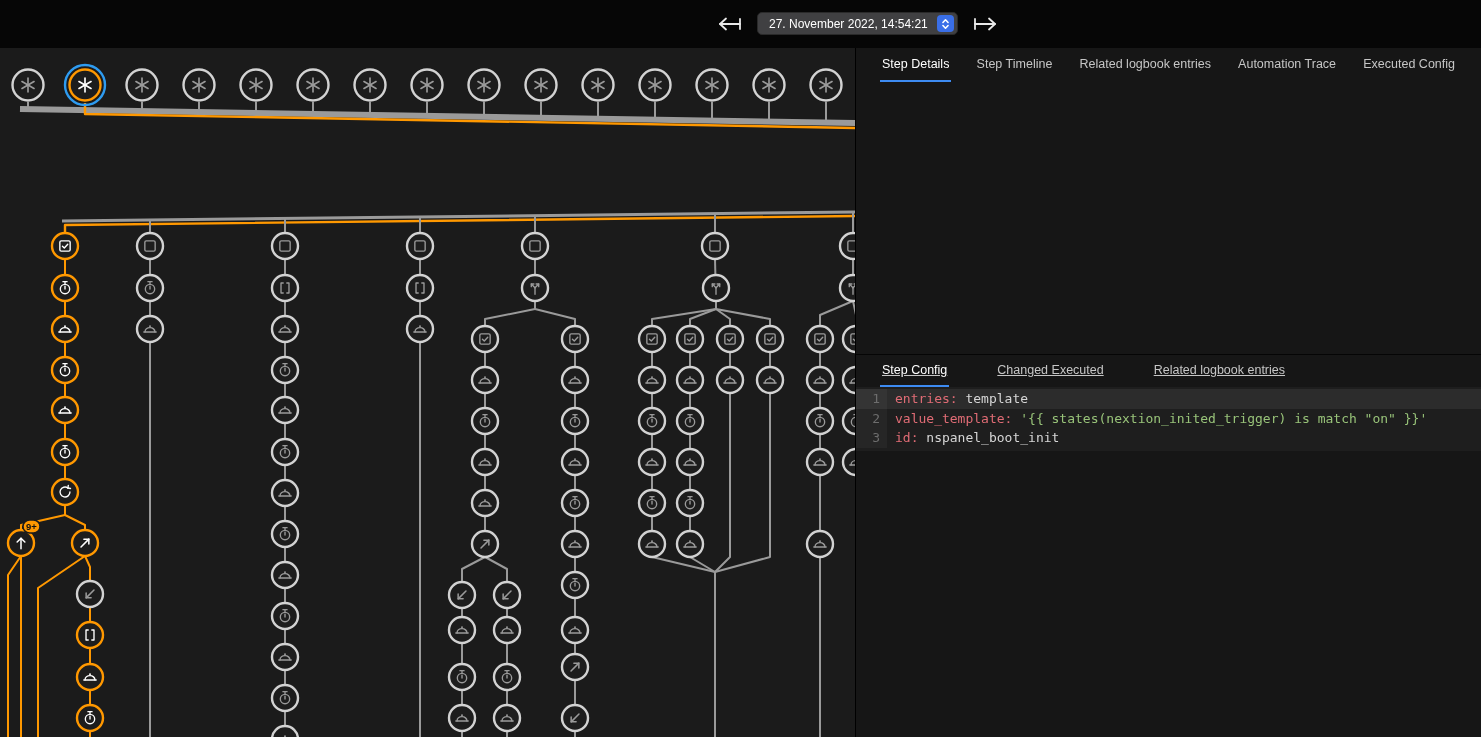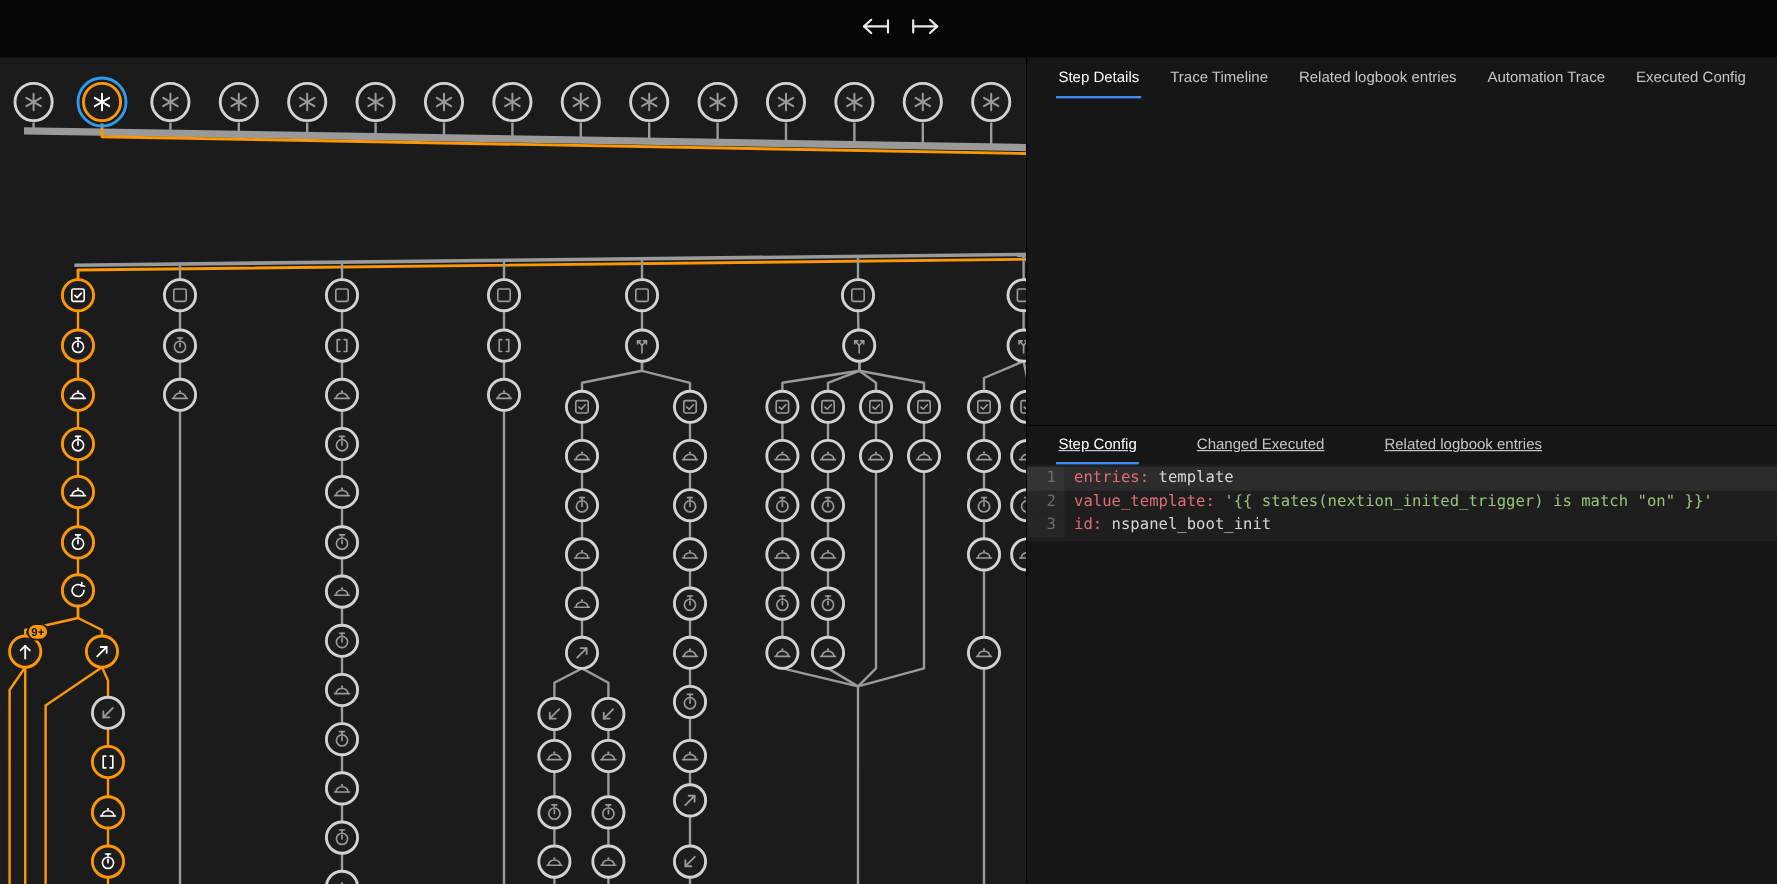--- a/index.html
+++ b/index.html
@@ -131,20 +131,31 @@
     <div class="topbar-controls">
       <button class="nav-btn">
         <svg width="26" height="16" viewBox="0 0 26 16">
             <g stroke="#e9e9e9" stroke-width="1.8" fill="none" stroke-linecap="round" stroke-linejoin="round">
           <line x1="24" y1="8" x2="4" y2="8"></line>
               <polyline points="10,2.5 4,8 10,13.5"></polyline>
               <line x1="24" y1="3" x2="24" y2="13"></line>
             </g>
           </svg>
       </button>
+      <div class="date-select">
+        <span class="value">27. November 2022, 14:54:21</span>
+        <span class="stepper">
+          <svg width="9" height="12" viewBox="0 0 10 14">
+              <g stroke="#ffffff" stroke-width="1.8" fill="none" stroke-linecap="round" stroke-linejoin="round">
+            <polyline points="2,5.2 5,2 8,5.2"></polyline>
+                <polyline points="2,8.8 5,12 8,8.8"></polyline>
+              </g>
+            </svg>
+        </span>
+      </div>
       <button class="nav-btn">
         <svg width="26" height="16" viewBox="0 0 26 16">
             <g stroke="#e9e9e9" stroke-width="1.8" fill="none" stroke-linecap="round" stroke-linejoin="round">
           <line x1="2" y1="8" x2="22" y2="8"></line>
               <polyline points="16,2.5 22,8 16,13.5"></polyline>
               <line x1="2" y1="3" x2="2" y2="13"></line>
             </g>
           </svg>
       </button>
     </div>
@@ -621,21 +632,21 @@
           <circle r="13" fill="#1d1d1d" stroke="#d2d2d2" stroke-width="2.4"></circle>
           <use href="#i-service" x="-8.25" y="-8.25" width="16.5" height="16.5" color="#9a9a9a"></use>
         </g>
       </svg>
   </div>
 
   <div class="panel">
     <div class="panel-top">
       <div class="tabs tabs-top">
         <div class="tab active">Step Details</div>
-        <div class="tab">Trace Timeline</div>
+        <div class="tab">Step Timeline</div>
         <div class="tab">Related logbook entries</div>
         <div class="tab">Automation Trace</div>
         <div class="tab">Executed Config</div>
       </div>
     </div>
 
     <div class="panel-bottom">
       <div class="tabs tabs-bottom">
         <div class="tab active">Step Config</div>
         <div class="tab">Changed Executed</div>

